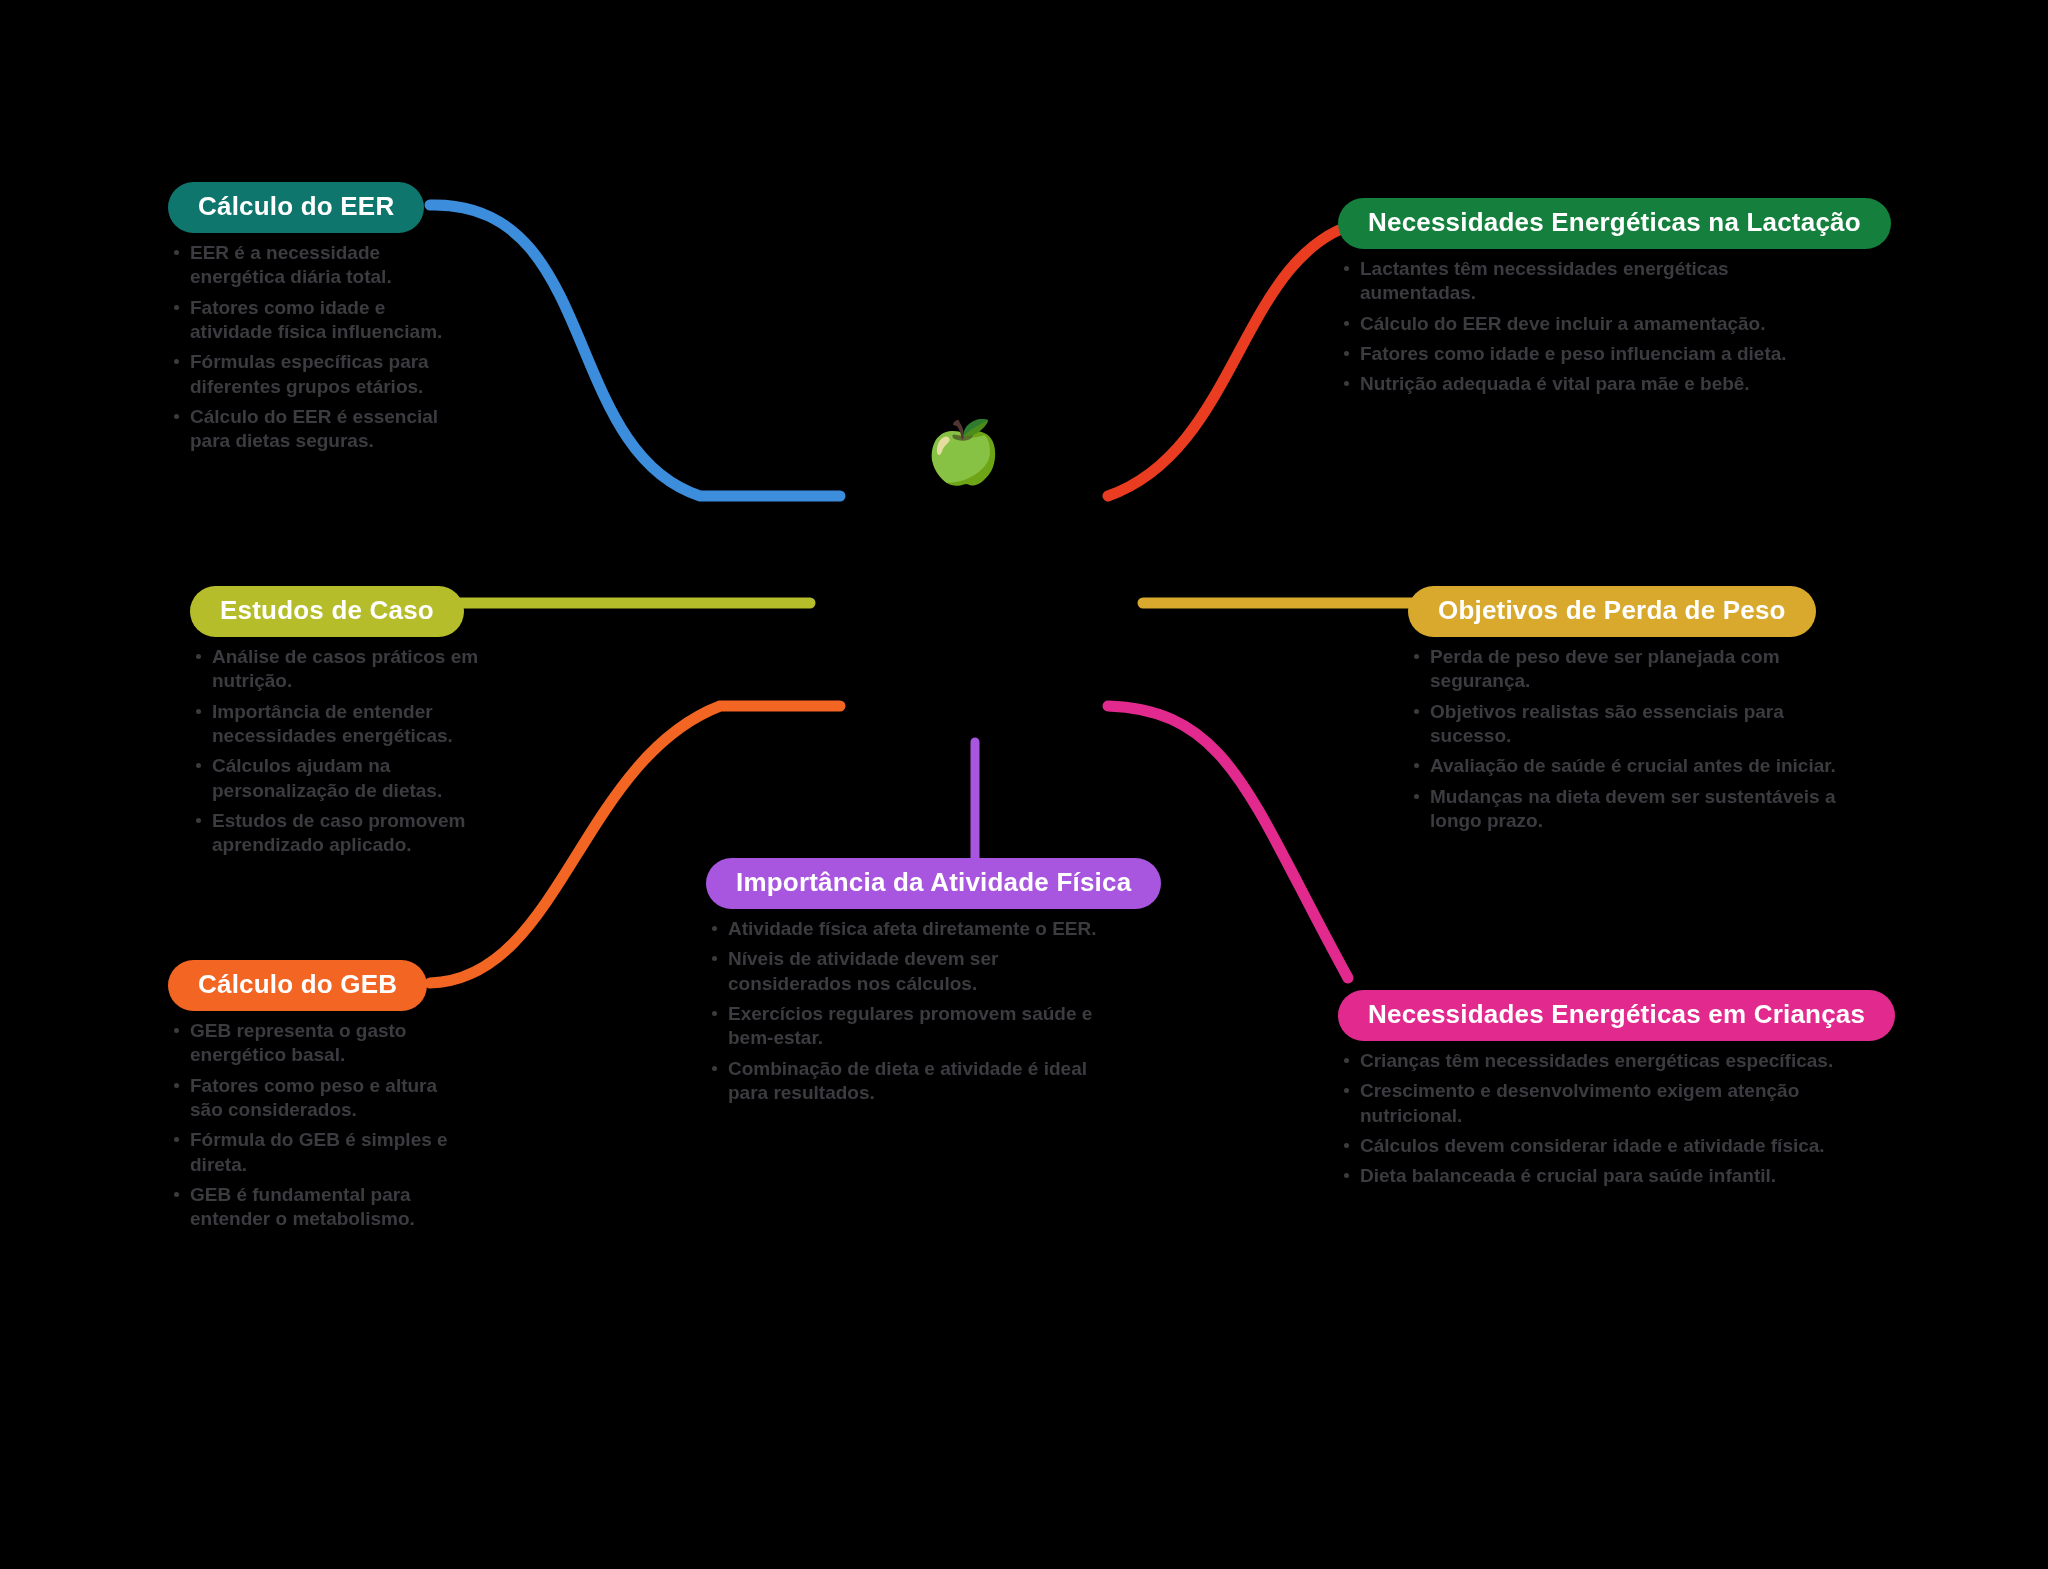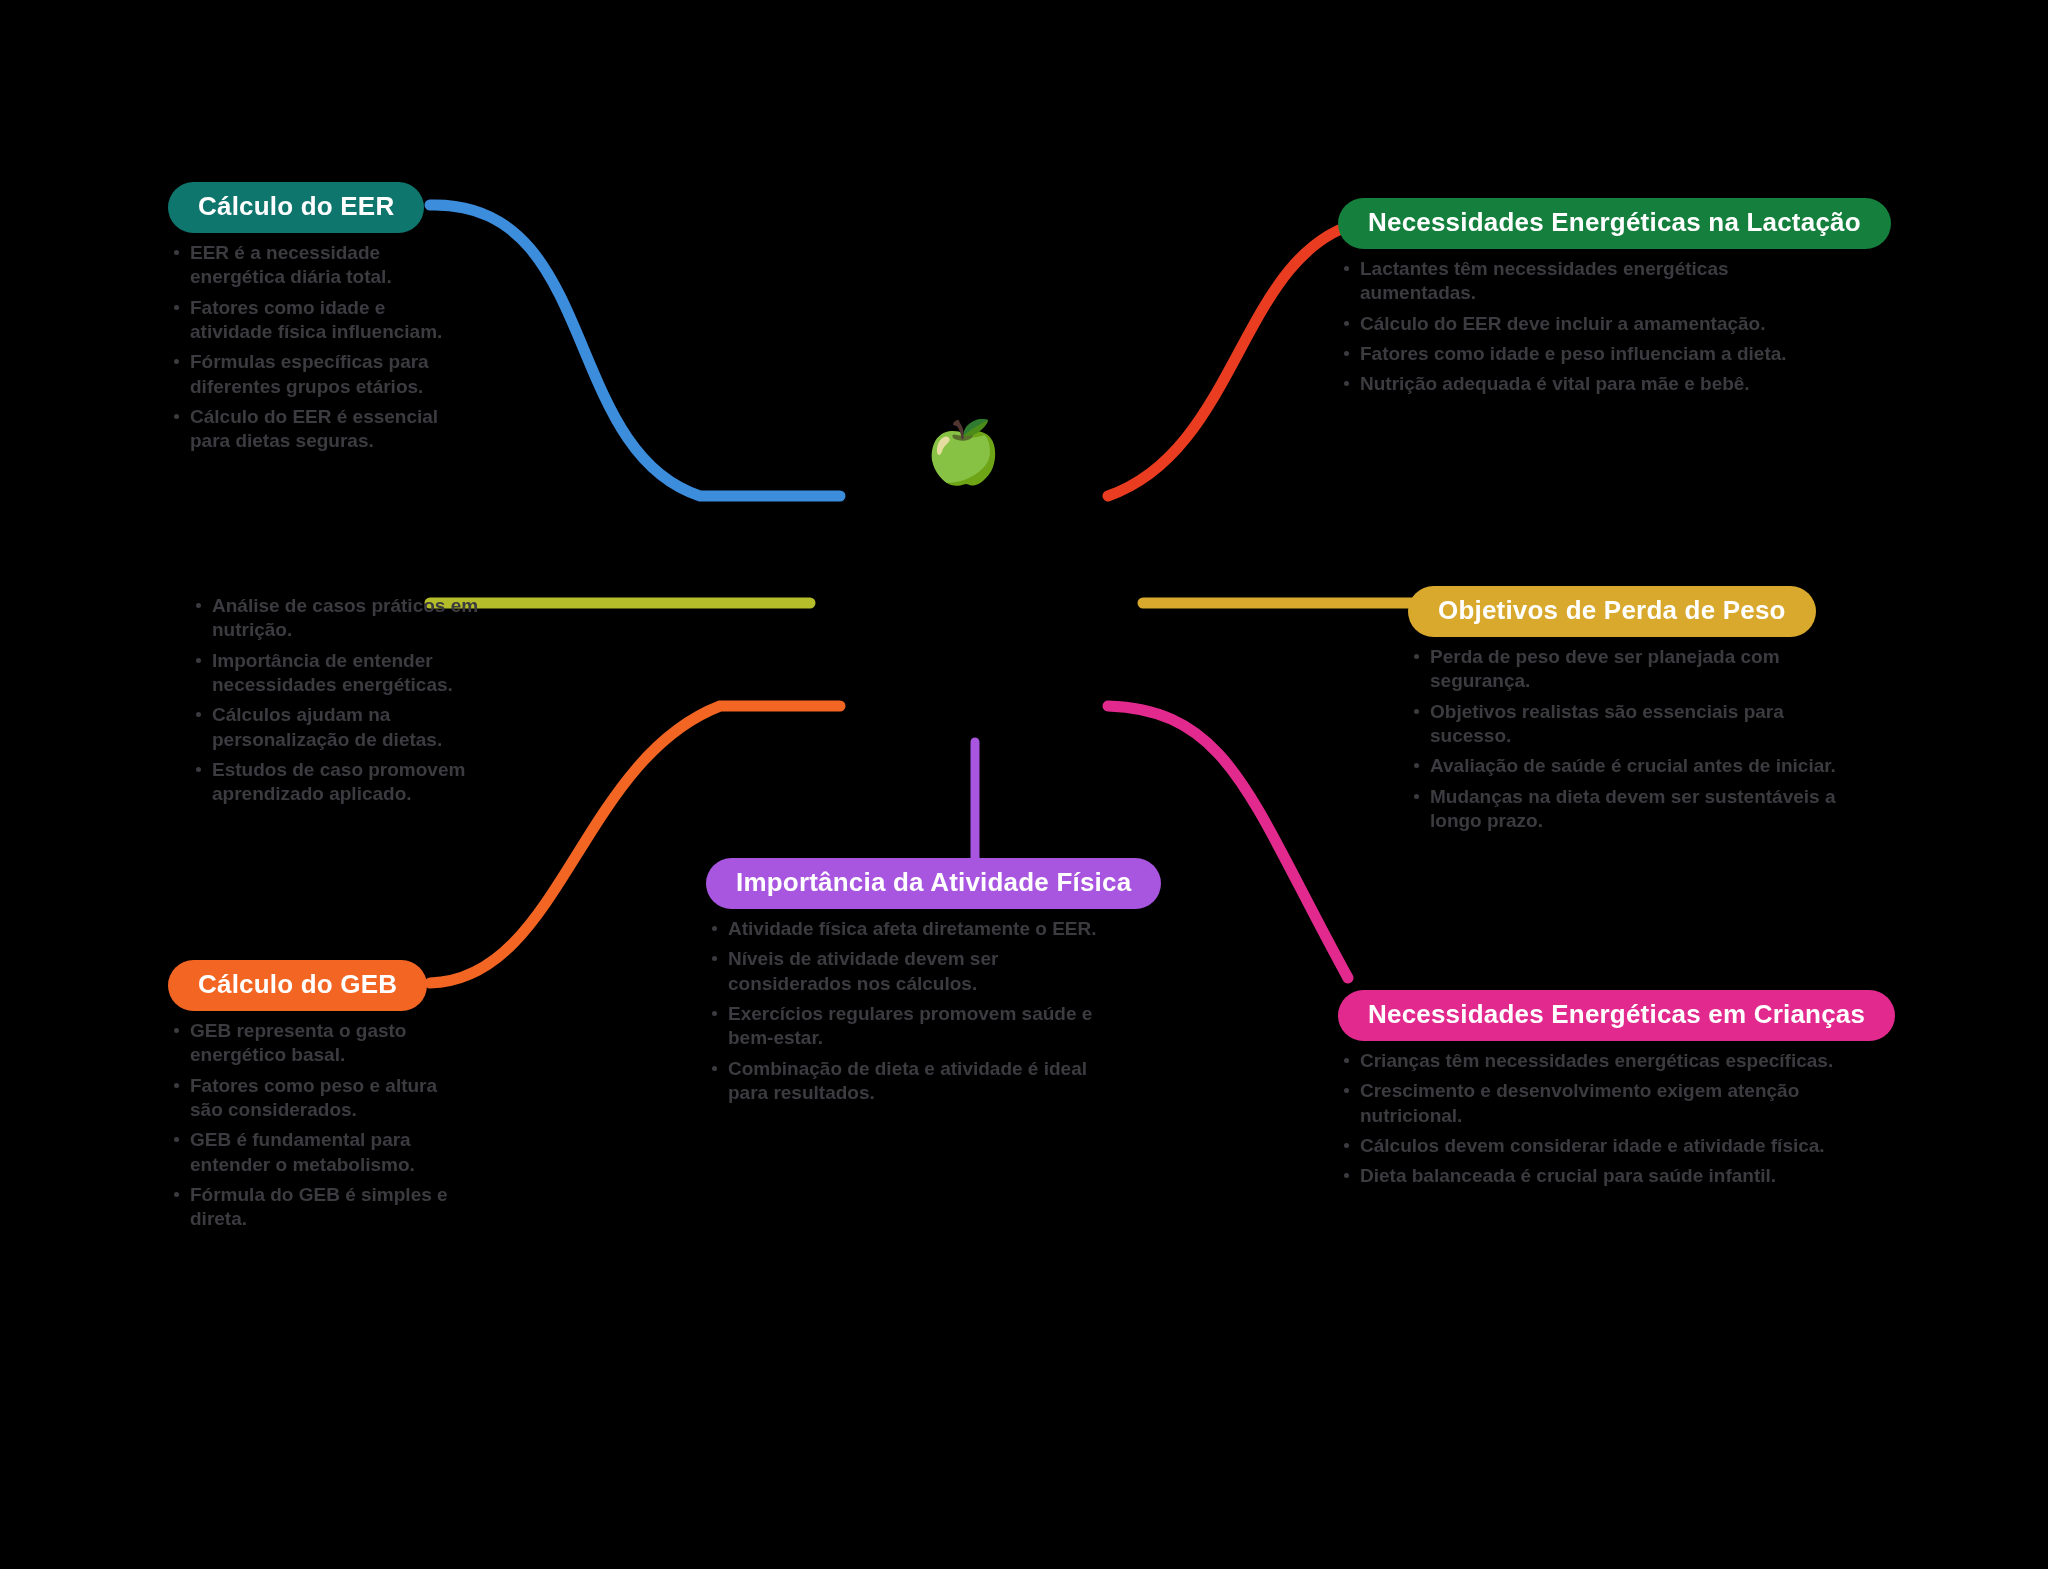--- a/index.html
+++ b/index.html
@@ -96,20 +96,23 @@
     </div>
     <ul>
       <li>Lactantes têm necessidades energéticas aumentadas.</li>
       <li>Cálculo do EER deve incluir a amamentação.</li>
       <li>Fatores como idade e peso influenciam a dieta.</li>
       <li>Nutrição adequada é vital para mãe e bebê.</li>
     </ul>
   </div>
 
   <div class="branch" id="b-estudos">
+    <div class="pillrow left">
+      <span class="pill" style="background: rgb(181, 189, 42);">Estudos de Caso</span>
+    </div>
     <ul>
       <li>Análise de casos práticos em nutrição.</li>
       <li>Importância de entender necessidades energéticas.</li>
       <li>Cálculos ajudam na personalização de dietas.</li>
       <li>Estudos de caso promovem aprendizado aplicado.</li>
     </ul>
   </div>
 
   <div class="branch" id="b-objetivos">
     <div class="pillrow left">
@@ -123,22 +126,22 @@
     </ul>
   </div>
 
   <div class="branch" id="b-geb">
     <div class="pillrow left">
       <span class="pill" style="background: rgb(243, 101, 35);">Cálculo do GEB</span>
     </div>
     <ul>
       <li>GEB representa o gasto energético basal.</li>
       <li>Fatores como peso e altura são considerados.</li>
+      <li>Fórmula do GEB é simples e direta.</li>
       <li>GEB é fundamental para entender o metabolismo.</li>
-      <li>Fórmula do GEB é simples e direta.</li>
     </ul>
   </div>
 
   <div class="branch" id="b-ativ">
     <div class="pillrow left">
       <span class="pill" style="background: rgb(168, 85, 224);">Importância da Atividade Física</span>
     </div>
     <ul>
       <li>Atividade física afeta diretamente o EER.</li>
       <li>Níveis de atividade devem ser considerados nos cálculos.</li>

